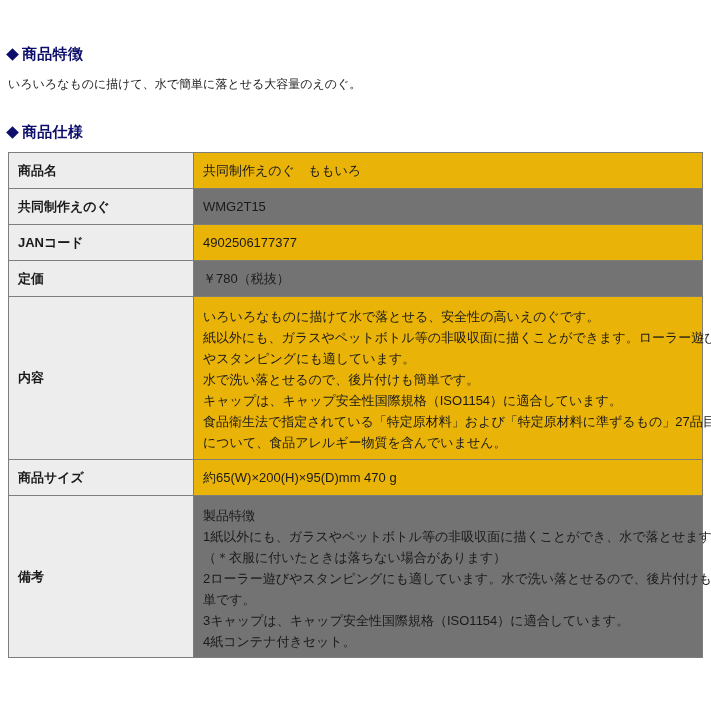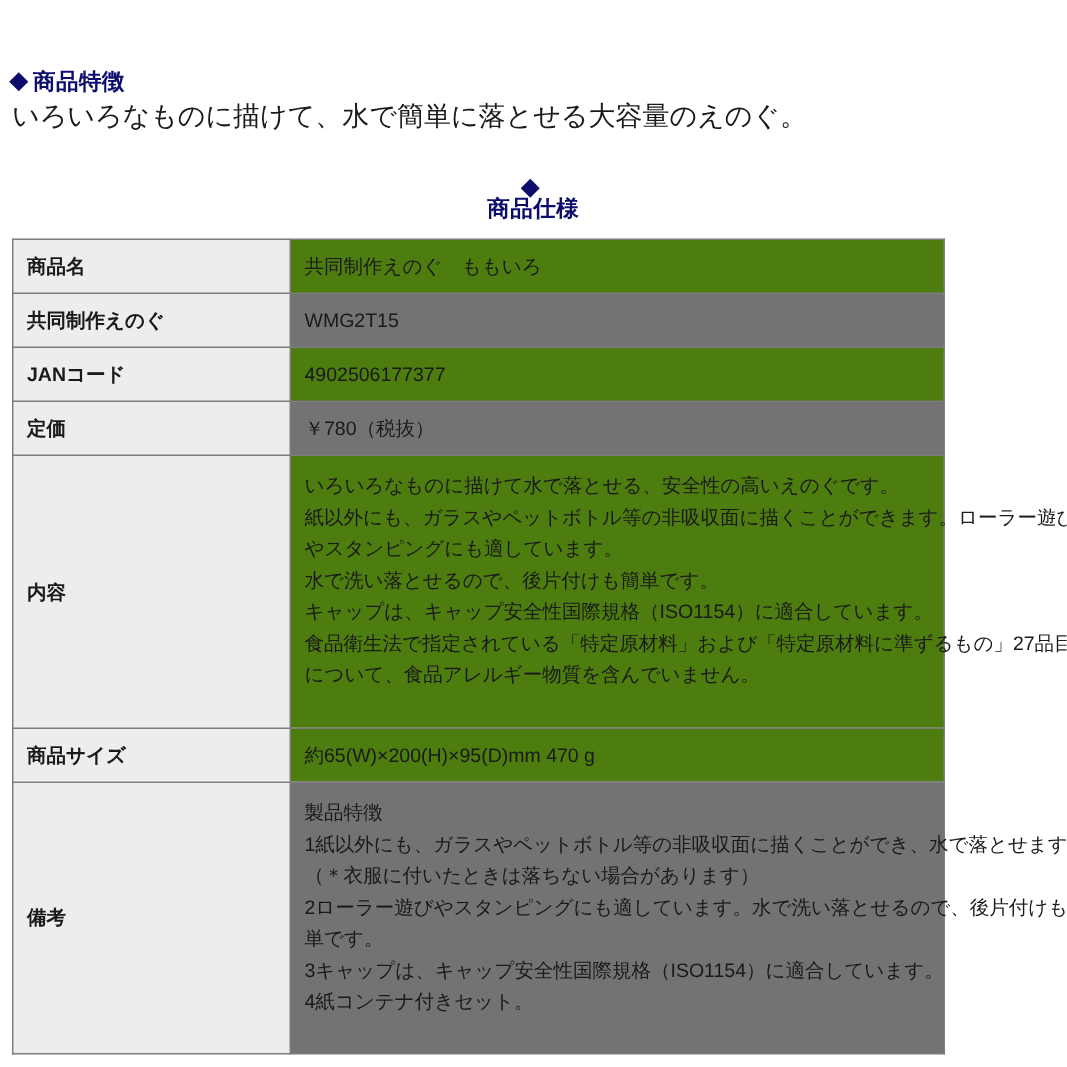--- a/index.html
+++ b/index.html
@@ -34,57 +34,58 @@
   .diamond {
     display: inline-block;
     width: 9px;
     height: 9px;
     background: #0d0d6b;
     transform: rotate(45deg);
     margin-right: 5px;
     flex: 0 0 auto;
   }
   #feature-heading { margin-top: 45px; text-align: center; }
-  #spec-heading    { margin-top: 30px; flex-direction: column; }
+  #spec-heading    { margin-top: 30px; }
 
   
   .lead-text {
-    font-size: 18px;
+    margin-top: 11px;
+    font-size: 12px;
     line-height: 1.5;
     color: #1a1a1a;
   }
 
   
   .spec-table {
     margin-top: 10px;
-    width: 622px;
+    width: 695px;
     border-collapse: collapse;
     table-layout: fixed;
     font-size: 13px;
     line-height: 1.62;
   }
   .spec-table td {
     border: 1px solid #7d7d7d;
     padding: 7px 9px;
     vertical-align: middle;
     color: #1a1a1a;
     word-break: break-all;
   }
   .spec-table td.label {
     width: 166px;
     background: #ededed;
     font-weight: bold;
     font-size: 13px;
   }
   .spec-table td.value        { background: #737373; }
-  .spec-table td.value.shaded { background: #4d7c0f; }
+  .spec-table td.value.shaded { background: #eab308; }
   .spec-table td.value.multiline {
     vertical-align: middle;
     padding-top: 9px;
-    padding-bottom: 24px;
+    padding-bottom: 5px;
   }
   .spec-table td.value.multiline .line { display: block; white-space: nowrap; }
 </style>
 </head>
 <body>
 
 <div class="page">
 
   <div class="section-heading" id="feature-heading">
     <span class="diamond"></span>

